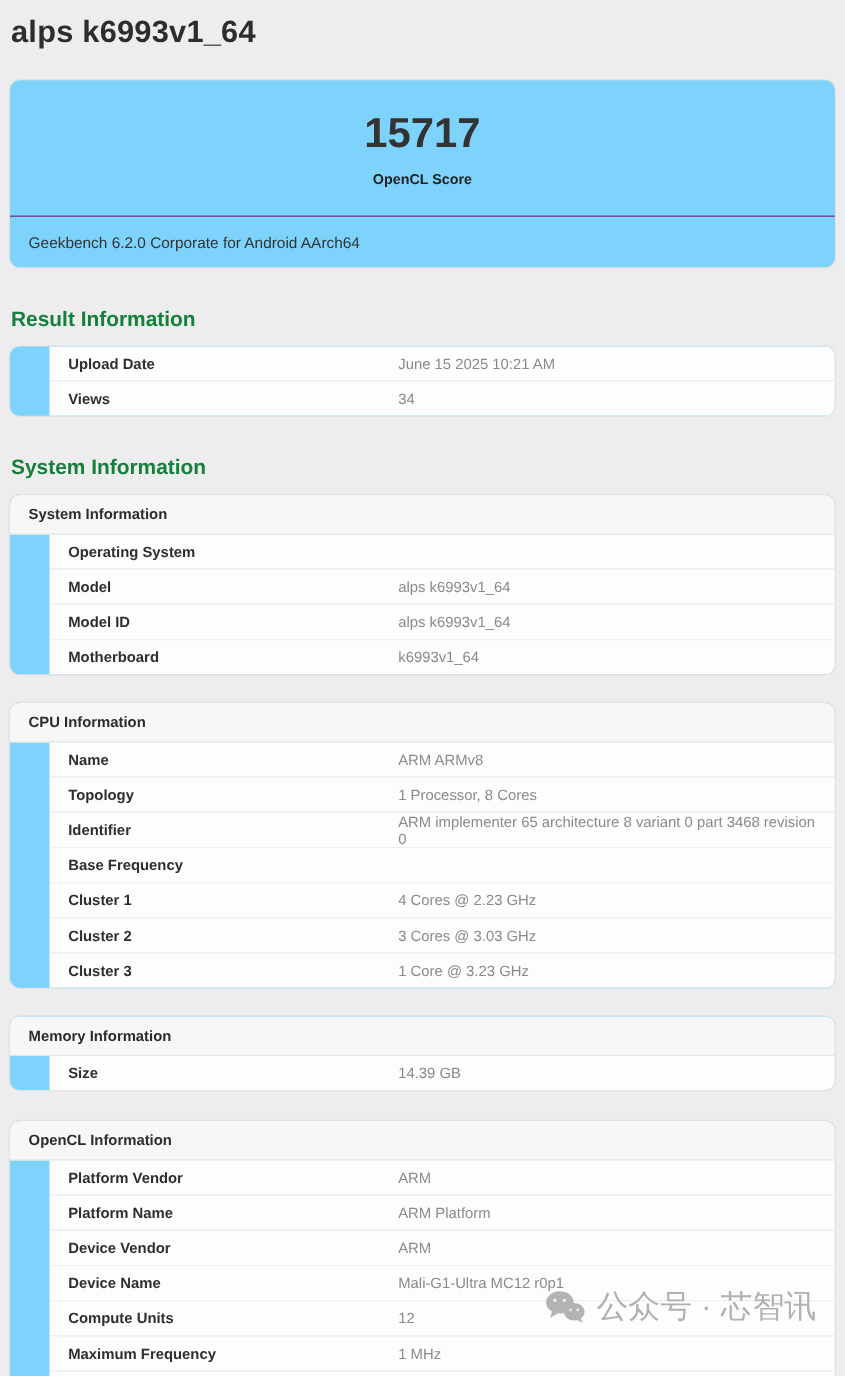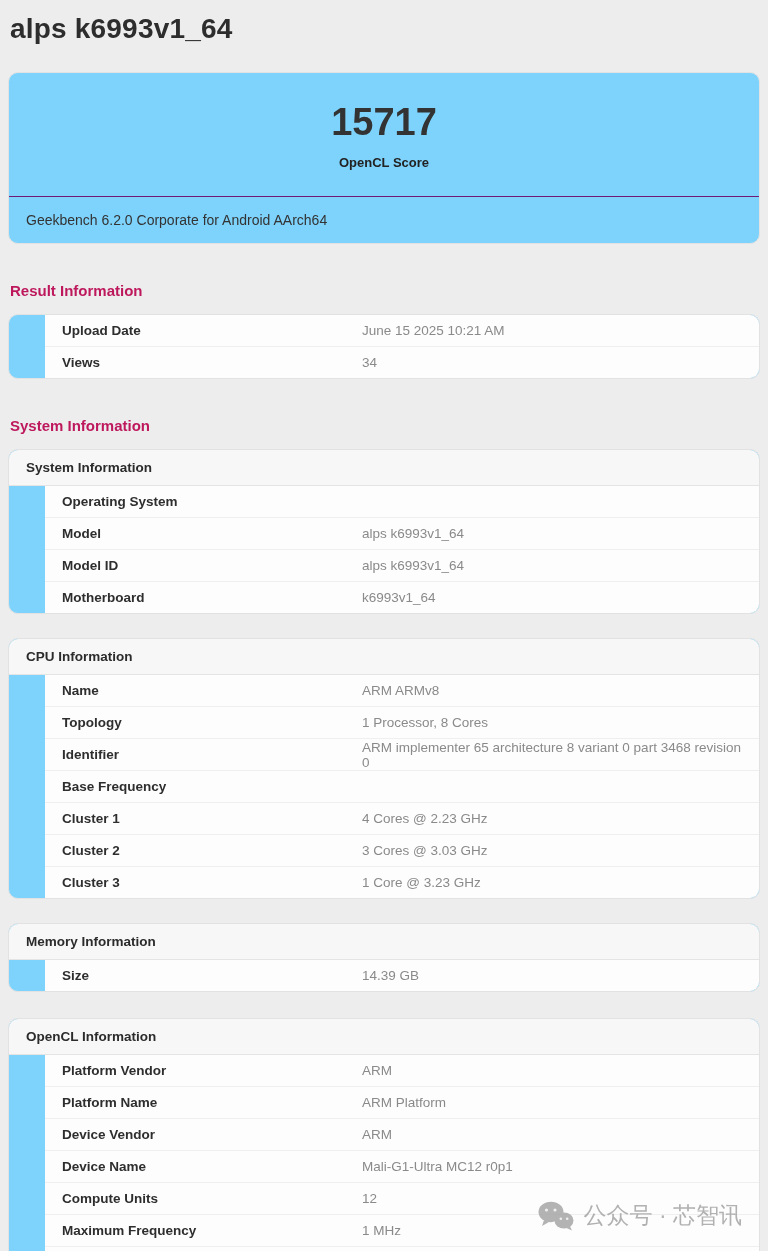--- a/index.html
+++ b/index.html
@@ -55,23 +55,23 @@
   .score-footer {
     border-top: 1px solid #701a75;
     height: 46px;
     display: flex;
     align-items: center;
     padding: 0 17px;
     font-size: 14px;
     color: #333333;
   }
   .section-heading {
-    font-size: 15px;
-    font-weight: 700;
-    color: #be185d;
+    font-size: 19px;
+    font-weight: 700;
+    color: #15803d;
     line-height: 22px;
     margin: 36px 0 12px 2px;
   }
   .card-header {
     height: 36px;
     box-sizing: border-box;
     display: flex;
     align-items: center;
     padding: 0 17px;
     background: #f7f7f7;
@@ -104,27 +104,27 @@
   }
   .sys-card {
     margin-top: 24px;
   }
   .sys-card-last {
     margin-top: 26px;
   }
   .watermark {
     position: absolute;
     right: 26px;
-    top: 1200px;
+    top: 1168px;
     display: flex;
     align-items: center;
     gap: 10px;
     color: #a9a9a9;
     opacity: 0.9;
-    font-size: 23px;
+    font-size: 29px;
     pointer-events: none;
   }
   .wechat-icon {
     width: 36px;
     height: 30px;
     display: inline-block;
   }
 </style>
 </head>
 <body>

